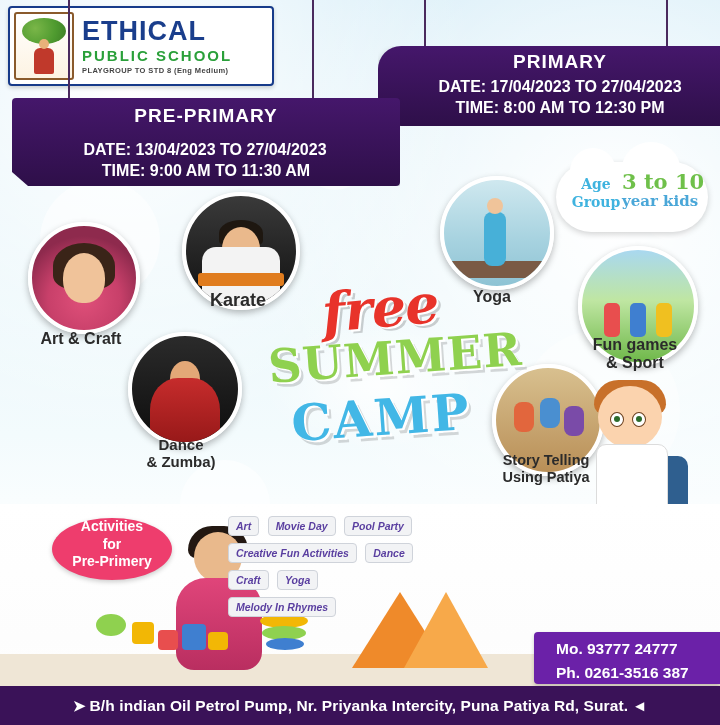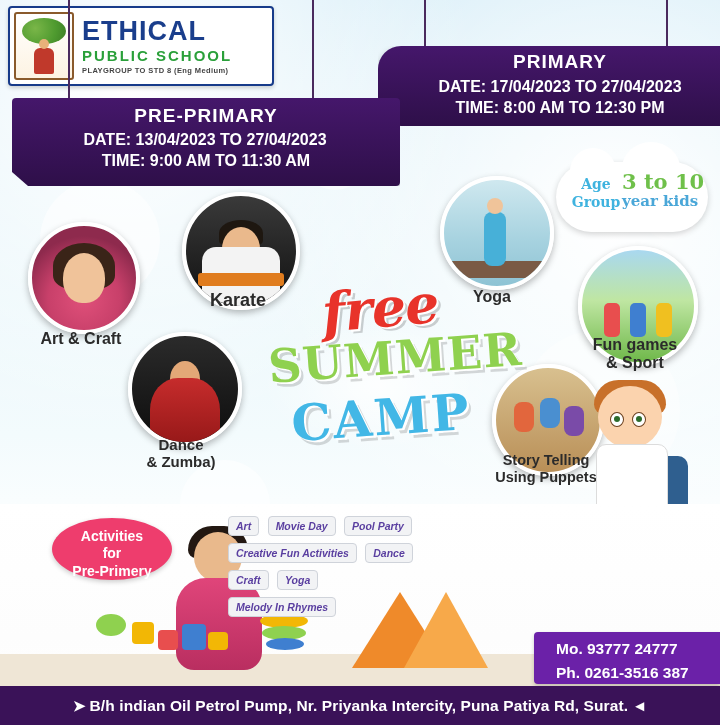--- a/index.html
+++ b/index.html
@@ -158,21 +158,21 @@
 
   
   .bottom{
     position:absolute;left:0;top:504px;width:720px;height:221px;
     background:linear-gradient(180deg,#ffffff 0%,#fdfdfd 60%,#ffffff 100%);
   }
   .floor{position:absolute;left:0;top:150px;width:720px;height:40px;background:#efe6d6;}
   .activities-badge{
     position:absolute;left:52px;top:14px;width:120px;height:62px;
     background:#ee3d6d;border-radius:50%;color:#fff;text-align:center;
-    display:flex;align-items:flex-end;justify-content:center;
+    display:flex;align-items:flex-start;justify-content:center;
     font-weight:bold;font-size:14px;line-height:1.25;
     box-shadow:0 2px 5px rgba(0,0,0,.2);
   }
   .tags{position:absolute;left:228px;top:12px;width:190px;font-style:italic;}
   .tag{
     display:inline-block;margin:0 4px 7px 0;padding:3px 7px;
     background:#f2f3f5;border:1px solid #cfd3da;border-radius:4px;
     font-size:10.5px;font-weight:bold;color:#5a3fa0;white-space:nowrap;
   }
   .girl{position:absolute;left:150px;top:28px;width:140px;height:150px;}
@@ -232,21 +232,21 @@
     <div class="inner">
       <div class="row bh">PRIMARY</div>
       <div class="row bt" style="margin-top:5px;">DATE: 17/04/2023 TO 27/04/2023</div>
       <div class="row bt" style="margin-top:3px;">TIME: 8:00 AM TO 12:30 PM</div>
     </div>
   </div>
 
   <div class="banner" id="banner-pre">
     <div class="inner">
       <div class="row bh">PRE-PRIMARY</div>
-      <div class="row bt" style="margin-top:4px;padding-left:8px;">DATE: 13/04/2023 TO 27/04/2023</div>
+      <div class="row bt" style="margin-top:14px;padding-left:8px;">DATE: 13/04/2023 TO 27/04/2023</div>
       <div class="row bt" style="margin-top:3px;">TIME: 9:00 AM TO 11:30 AM</div>
     </div>
   </div>
 
   <div class="circle ph-art" style="left:28px;top:222px;width:104px;height:104px;">
     <div class="hair"></div>
       <div class="face"></div>
   </div>
   <div class="cap" style="left:8px;top:330px;width:146px;font-size:16px;">Art &amp; Craft</div>
 
@@ -283,21 +283,21 @@
     <div>&amp; Sport</div>
   </div>
 
   <div class="circle ph-story" style="left:492px;top:364px;width:104px;height:104px;">
     <div class="pup" style="left:18px;top:34px;background:#e2663d;"></div>
     <div class="pup" style="left:44px;top:30px;background:#4a8fd0;"></div>
     <div class="pup" style="left:68px;top:38px;background:#7a4ba8;"></div>
   </div>
   <div class="cap" style="left:478px;top:452px;width:136px;font-size:14.5px;">
     <div>Story Telling</div>
-    <div>Using Puppets</div>
+    <div>Using Patiya</div>
   </div>
 
   <div class="fsc">
     <div class="fsc-bg"></div>
     <div class="free-word">free</div>
     <div class="summer-word">SUMMER</div>
     <div class="camp-word">CAMP</div>
   </div>
 
   <div class="age-cloud">

